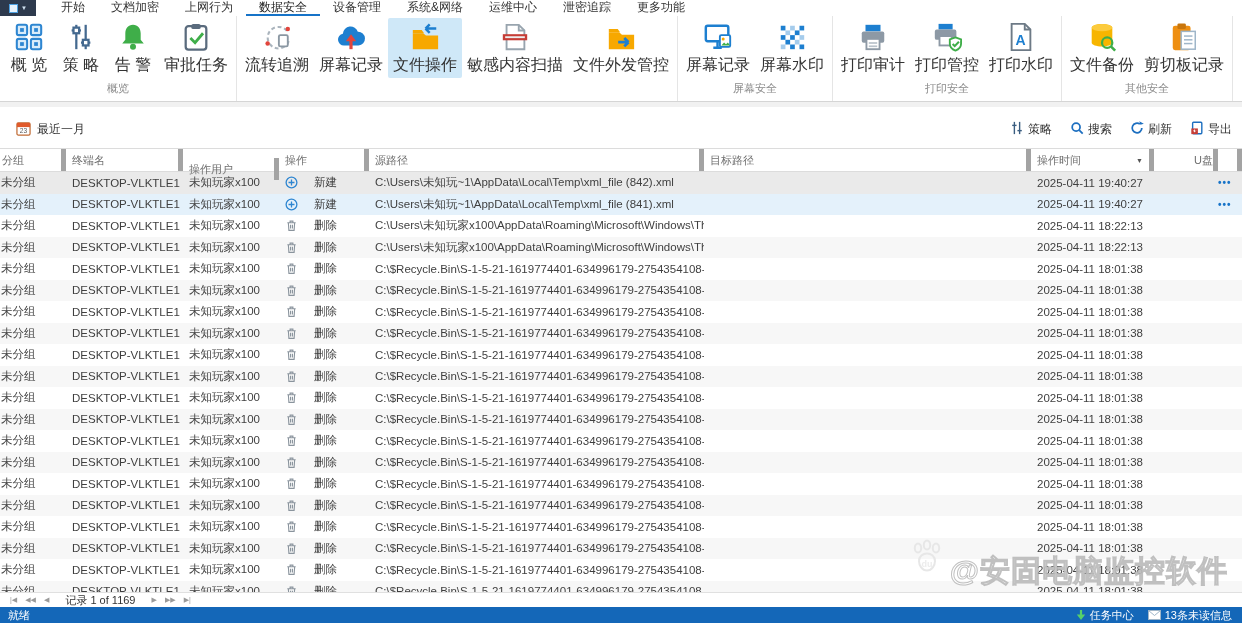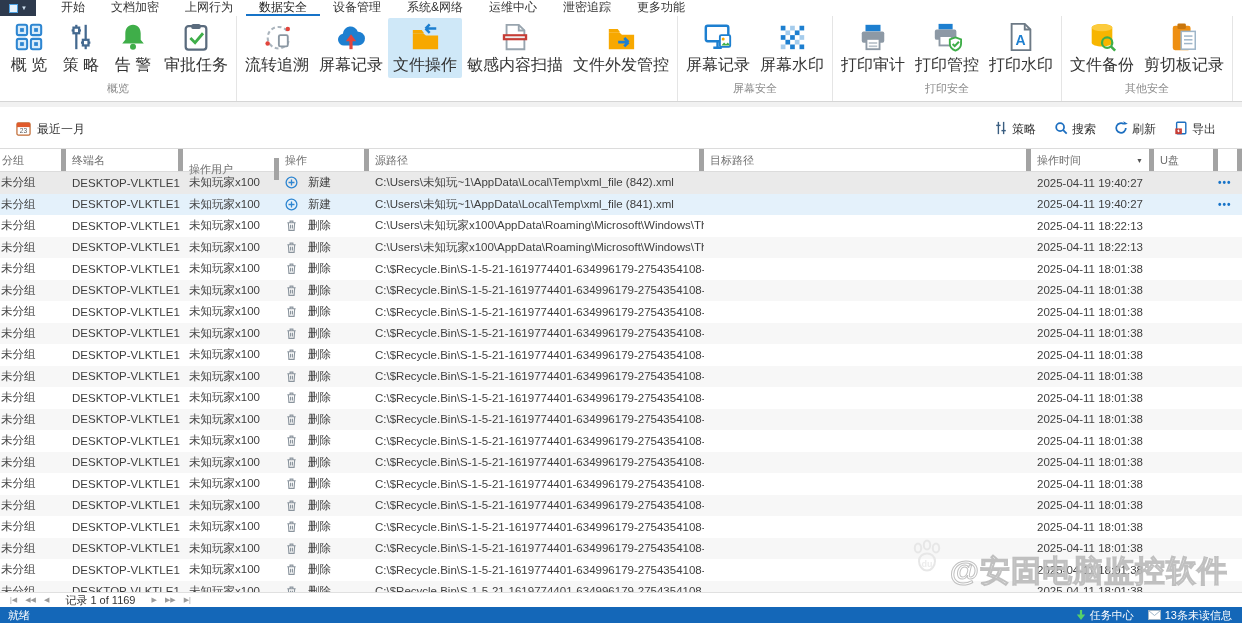--- a/index.html
+++ b/index.html
@@ -21,42 +21,42 @@
   .rbtns{display:flex;flex:1;align-items:flex-start;justify-content:center;}
   .rbtn{display:flex;flex-direction:column;align-items:center;padding:4px 5px 2px;min-width:42px;border-radius:2px;cursor:pointer;}
   .rbtn.selected{background:#cfe8f8;}
   .ricon{width:30px;height:30px;margin-bottom:3px;}
   .ricon svg{width:100%;height:100%;display:block;}
   .rlabel{font-size:16px;color:#333;white-space:nowrap;}
   .rgroup-label{text-align:center;font-size:11px;color:#8a8a8a;padding:2px 0 5px;}
 
   
   .toolbar{height:46px;box-sizing:border-box;background:#fff;border-top:5px solid #f1f1f1;
-    display:flex;align-items:center;justify-content:space-between;padding:4px 26px 0 16px;flex:none;}
+    display:flex;align-items:center;justify-content:space-between;padding:4px 10px 0 16px;flex:none;}
   .date-filter{display:flex;align-items:center;gap:6px;font-size:12px;color:#333;cursor:pointer;}
   .date-filter svg{width:15px;height:15px;}
   .toolbar-actions{display:flex;gap:18px;}
   .taction{display:flex;align-items:center;gap:4px;font-size:12px;color:#333;cursor:pointer;}
   .taction svg{width:14px;height:14px;}
 
   
   .grid{position:relative;background:#fff;flex:none;}
   .grid-header{display:flex;height:24px;box-sizing:border-box;border-top:1px solid #dcdcdc;border-bottom:1px solid #dcdcdc;background:#fff;}
   .hcell{height:100%;display:flex;align-items:center;justify-content:space-between;border-right:5px solid #a3a3a3;
     font-size:11px;color:#6e6e6e;padding-left:6px;box-sizing:border-box;white-space:nowrap;overflow:hidden;cursor:pointer;}
   .hcell.first{padding-left:2px;}
   .hcell .arrow{font-size:7px;color:#555;margin-right:6px;}
   .grid-body{height:420px;overflow:hidden;}
   .grid-row{display:flex;height:21.5px;align-items:center;font-size:11.5px;color:#3f3f3f;cursor:default;}
   .grid-row.hot{background:#eaeaea;}
   .grid-row.sel{background:#e4f1fb;}
   .grid-row.stripe{background:#f7f7f7;}
   .cell{padding-left:6px;box-sizing:border-box;white-space:nowrap;overflow:hidden;height:100%;display:flex;align-items:center;}
   .cell.first{padding-left:1px;}
-  .op-cell{gap:10px;}
+  .op-cell{gap:16px;}
   .op-cell svg{width:13px;height:13px;flex:none;}
   .menu-cell{color:#1673c8;font-weight:bold;font-size:10px;letter-spacing:1px;padding-left:0;cursor:pointer;}
 
   
   .watermark{position:absolute;right:14px;bottom:0;display:flex;align-items:center;gap:5px;pointer-events:none;z-index:5;}
   .wm-logo svg{width:36px;height:36px;}
   .wm-text{font-size:30px;font-weight:bold;color:rgba(255,255,255,.82);
     -webkit-text-stroke:1px rgba(150,150,150,.6);letter-spacing:1px;white-space:nowrap;margin-top:27px;}
 
   
@@ -382,21 +382,21 @@
         <div class="hcell" style="width: 335px;">
           <span>源路径</span>
         </div>
         <div class="hcell" style="width: 327px;">
           <span>目标路径</span>
         </div>
         <div class="hcell" style="width: 123px;">
           <span>操作时间</span>
           <span class="arrow">▼</span>
         </div>
-        <div class="hcell" style="width: 64px;">
+        <div class="hcell" style="width: 64px; justify-content: flex-end;">
           <span>U盘</span>
         </div>
         <div class="hcell" style="width: 24px;">
           <span></span>
         </div>
       </div>
     <div class="grid-body">
         <div class="grid-row hot">
           <div class="cell first" style="width: 66px;">未分组</div>
           <div class="cell" style="width: 117px;">DESKTOP-VLKTLE1</div>

